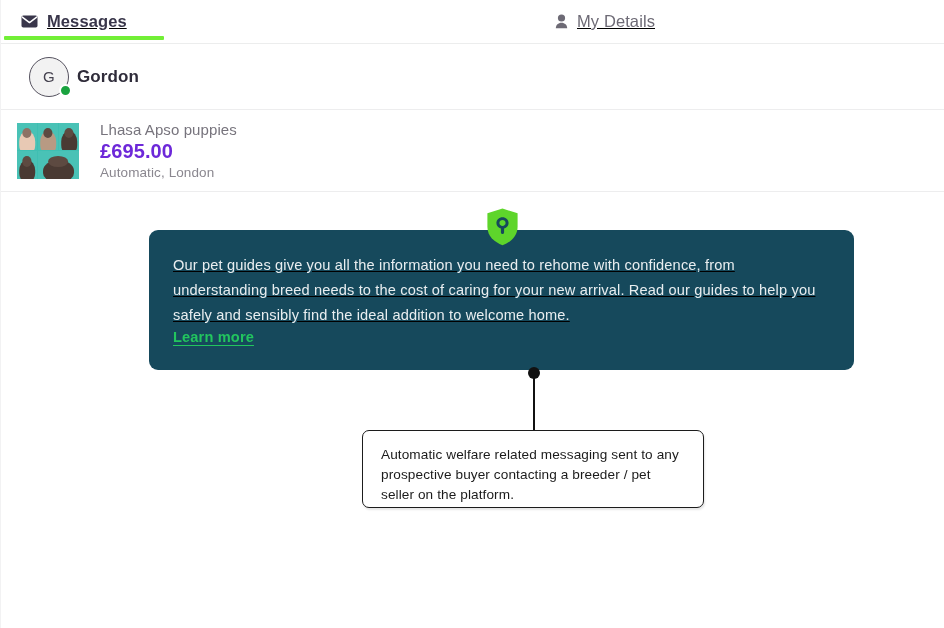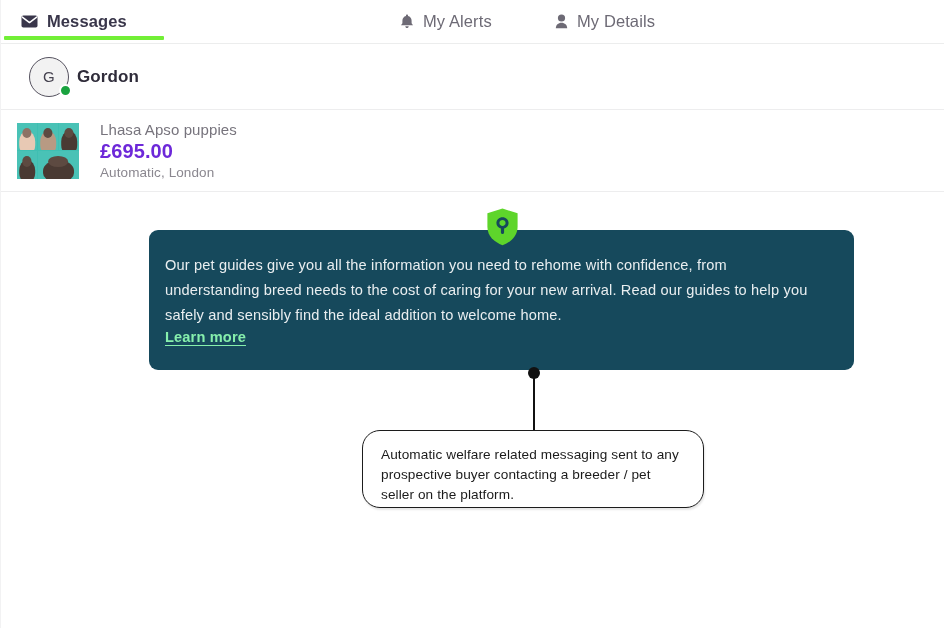--- a/index.html
+++ b/index.html
@@ -36,20 +36,21 @@
   .tab {
     position: absolute;
     top: 0;
     height: 43px;
     display: flex;
     align-items: center;
     gap: 9px;
     padding: 0 2px;
     cursor: pointer;
     user-select: none;
+    text-decoration: underline;
   }
   .tab .tab-label {
     font-size: 16.5px;
     letter-spacing: .1px;
     color: #6d6a75;
     white-space: nowrap;
   }
   .tab .tab-ico {
     display: inline-flex;
     align-items: center;
@@ -225,37 +226,38 @@
   }
   .banner {
     position: absolute;
     left: 0;
     top: 22px;
     width: 705px;
     min-height: 134px;
     background: #16495c;
     border-radius: 9px;
     box-sizing: border-box;
-    padding: 23px 30px 24px 16px;
+    padding: 23px 30px 24px 24px;
     z-index: 2;
+    text-decoration: underline;
   }
   .banner-text {
     font-size: 14.6px;
     line-height: 25px;
     color: #e9eef0;
     letter-spacing: .15px;
     margin: 0;
     max-width: 660px;
   }
   .banner-link {
     display: inline-block;
     margin-top: 0;
     font-size: 14.6px;
     font-weight: bold;
-    color: #86efac;
+    color: #22c55e;
     text-decoration: underline;
     text-underline-offset: 3px;
     letter-spacing: .15px;
     cursor: pointer;
   }
 
   
   .callout-dot {
     position: absolute;
     left: 527px;
@@ -276,21 +278,21 @@
     z-index: 4;
   }
   .callout-box {
     position: absolute;
     left: 361px;
     top: 430px;
     width: 342px;
     height: 78px;
     background: #ffffff;
     border: 1.6px solid #1c1c1c;
-    border-radius: 18px;
+    border-radius: 7px;
     box-sizing: border-box;
     padding: 14px 18px 0 18px;
     z-index: 5;
     box-shadow: 1px 2px 2px rgba(0,0,0,.10);
   }
   .callout-text {
     margin: 0;
     font-size: 13.6px;
     line-height: 20px;
     color: #1b1b1b;
@@ -308,29 +310,20 @@
       <span class="tab-ico">
         <svg width="17" height="13" viewBox="0 0 17 13" aria-hidden="true">
           <rect x="0.5" y="0.5" width="16" height="12" rx="1.8" fill="currentColor"></rect>
           <path d="M1.3 2.1 L8.5 7.6 L15.7 2.1" fill="none" stroke="#ffffff" stroke-width="1.5" stroke-linecap="round" stroke-linejoin="round"></path>
         </svg>
       </span>
       <span class="tab-label">Messages</span>
     </div>
 
 
-    <div class="tab tab-2">
-      <span class="tab-ico">
-        <svg width="14" height="15" viewBox="0 0 14 15" aria-hidden="true">
-          <path d="M7 0.6 C7.6 0.6 8 1.0 8 1.6 L8 2.1 C10.2 2.6 11.6 4.4 11.6 6.7 L11.6 9.2 L13 11.3 L1 11.3 L2.4 9.2 L2.4 6.7 C2.4 4.4 3.8 2.6 6 2.1 L6 1.6 C6 1.0 6.4 0.6 7 0.6 Z" fill="currentColor"></path>
-          <path d="M5.3 12.3 C5.3 13.3 6.1 14.1 7 14.1 C7.9 14.1 8.7 13.3 8.7 12.3 Z" fill="currentColor"></path>
-        </svg>
-      </span>
-      <span class="tab-label">My Alerts</span>
-    </div>
 
     <div class="tab tab-3">
       <span class="tab-ico">
         <svg width="13" height="15" viewBox="0 0 13 15" aria-hidden="true">
           <circle cx="6.5" cy="4" r="3.6" fill="currentColor"></circle>
           <path d="M0.8 14.3 C0.8 10.9 3.3 8.7 6.5 8.7 C9.7 8.7 12.2 10.9 12.2 14.3 Z" fill="currentColor"></path>
         </svg>
       </span>
       <span class="tab-label">My Details</span>
     </div>

